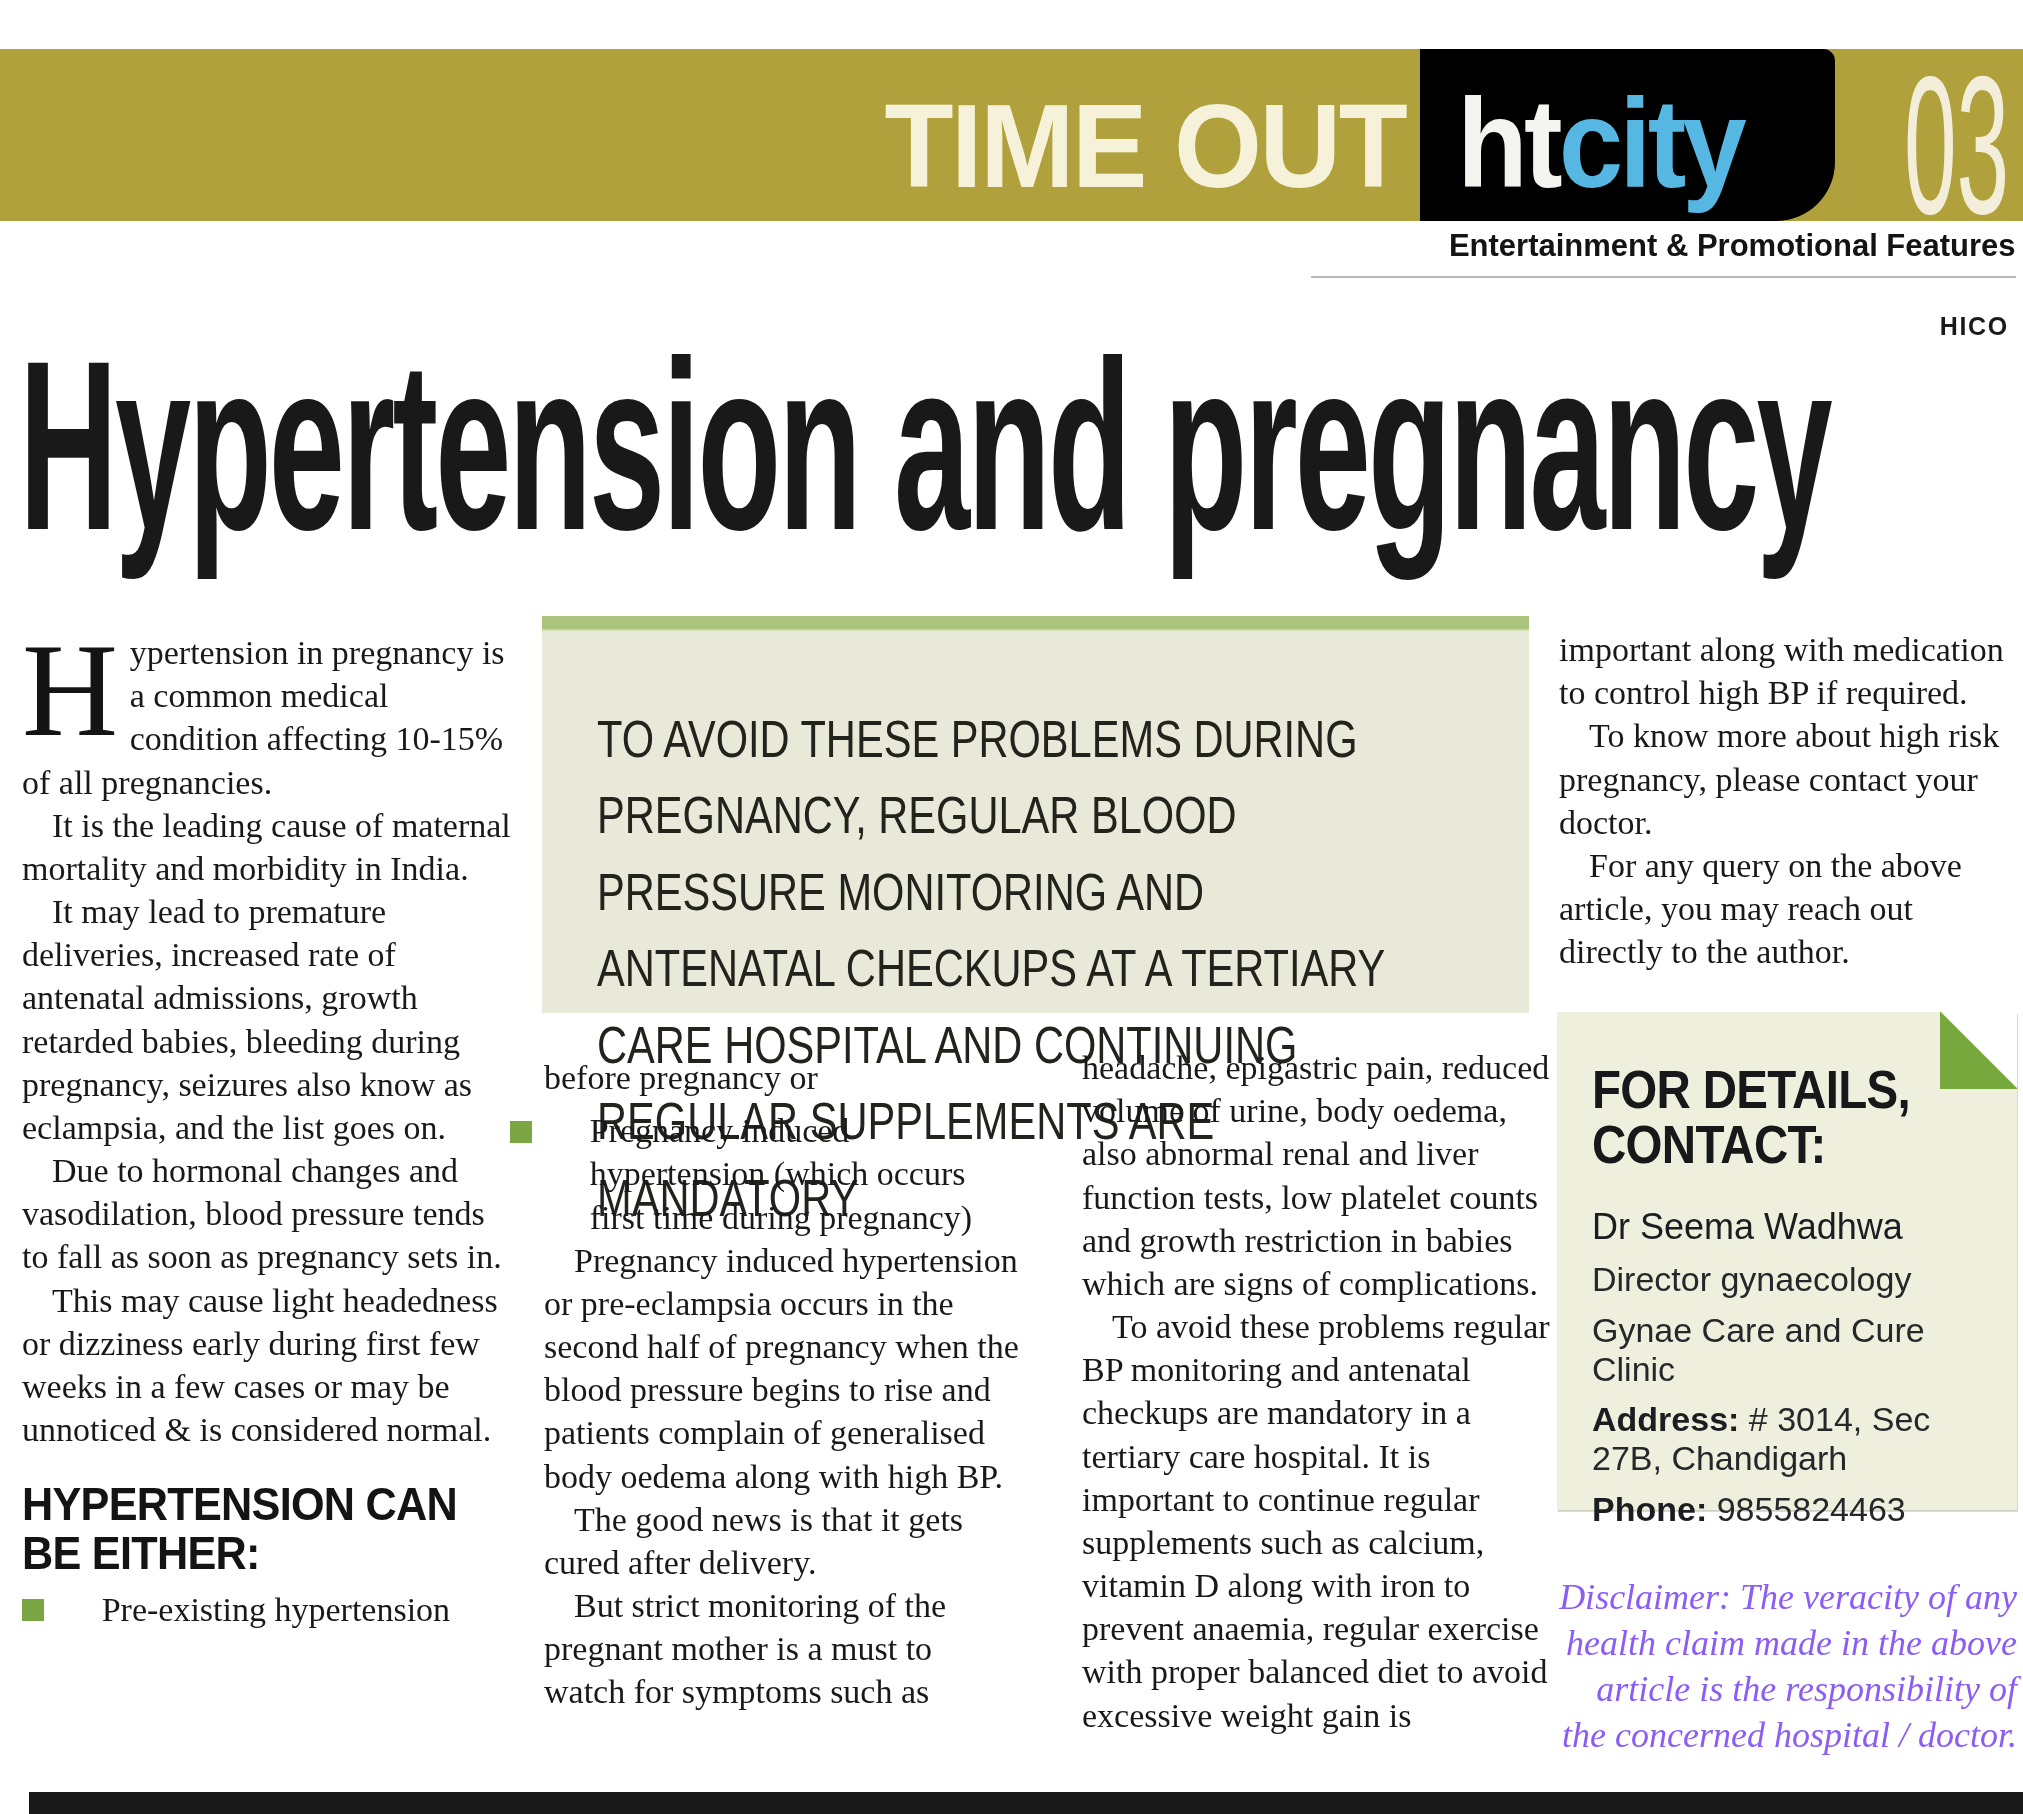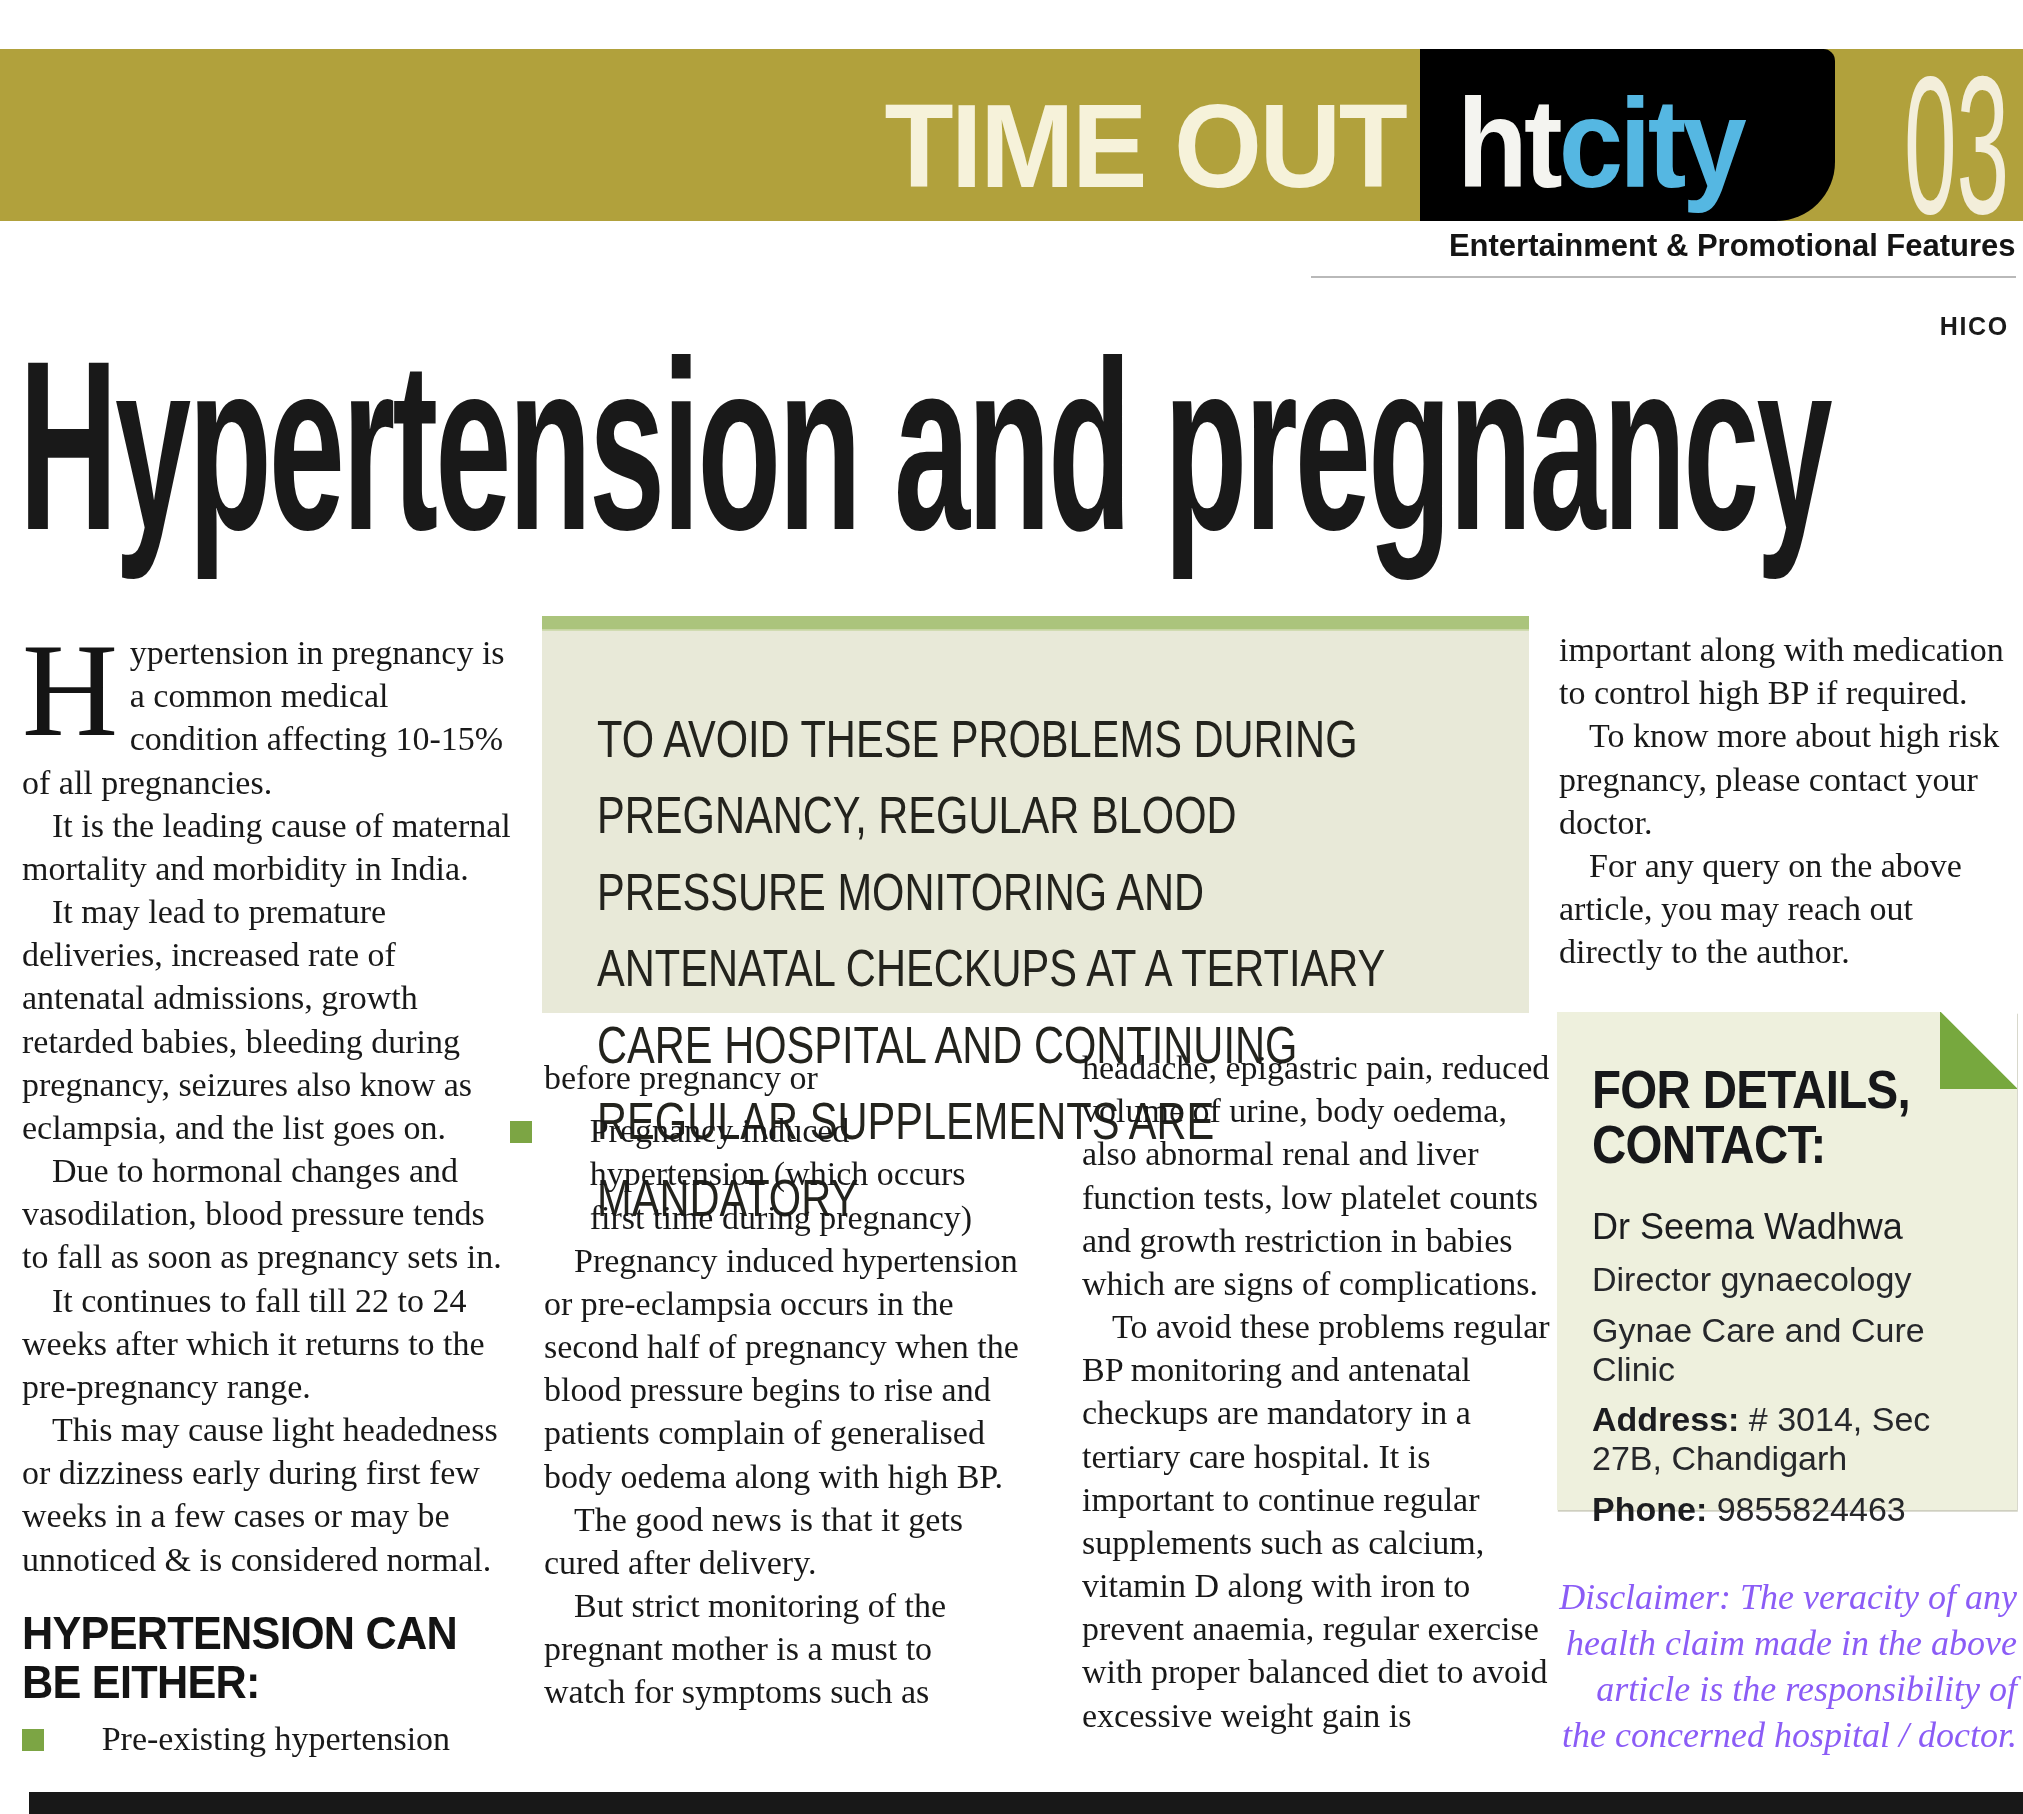--- a/index.html
+++ b/index.html
@@ -161,21 +161,20 @@
 
   <div class="headline">
     <span>Hypertension and pregnancy</span>
   </div>
 
   <div class="col1 bodytext">
     <p><span class="dropcap">H</span><span>ypertension in pregnancy is a common medical condition affecting 10-15% of all pregnancies.</span></p>
     <p class="indent">It is the leading cause of maternal mortality and morbidity in India.</p>
     <p class="indent">It may lead to premature deliveries, increased rate of antenatal admissions, growth retarded babies, bleeding during pregnancy, seizures also know as eclampsia, and the list goes on.</p>
     <p class="indent">Due to hormonal changes and vasodilation, blood pressure tends to fall as soon as pregnancy sets in.</p>
-    <p class="indent">It continues to fall till 22 to 24 weeks after which it returns to the pre-pregnancy range.</p>
     <p class="indent">This may cause light headedness or dizziness early during first few weeks in a few cases or may be unnoticed &amp; is considered normal.</p>
     <div class="subhead">HYPERTENSION CAN BE EITHER:</div>
     <div class="bullet-item">
       <span class="bullet-sq"></span>
       <span>Pre-existing hypertension</span>
     </div>
   </div>
 
   <div class="quote-box">
     <div class="quote-text">TO AVOID THESE PROBLEMS DURING PREGNANCY, REGULAR BLOOD PRESSURE MONITORING AND ANTENATAL CHECKUPS AT A TERTIARY CARE HOSPITAL AND CONTINUING REGULAR SUPPLEMENTS ARE MANDATORY</div>

